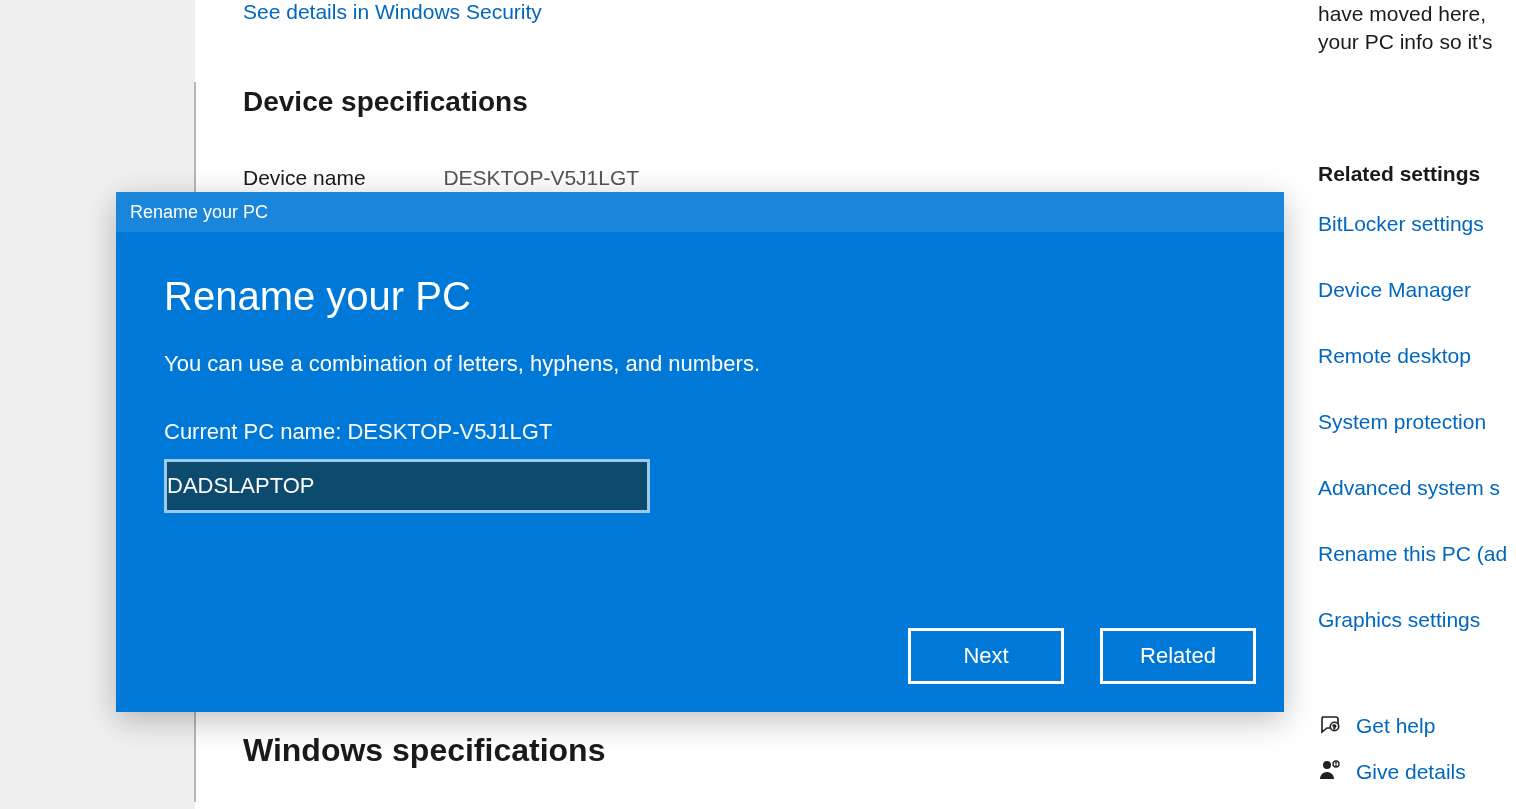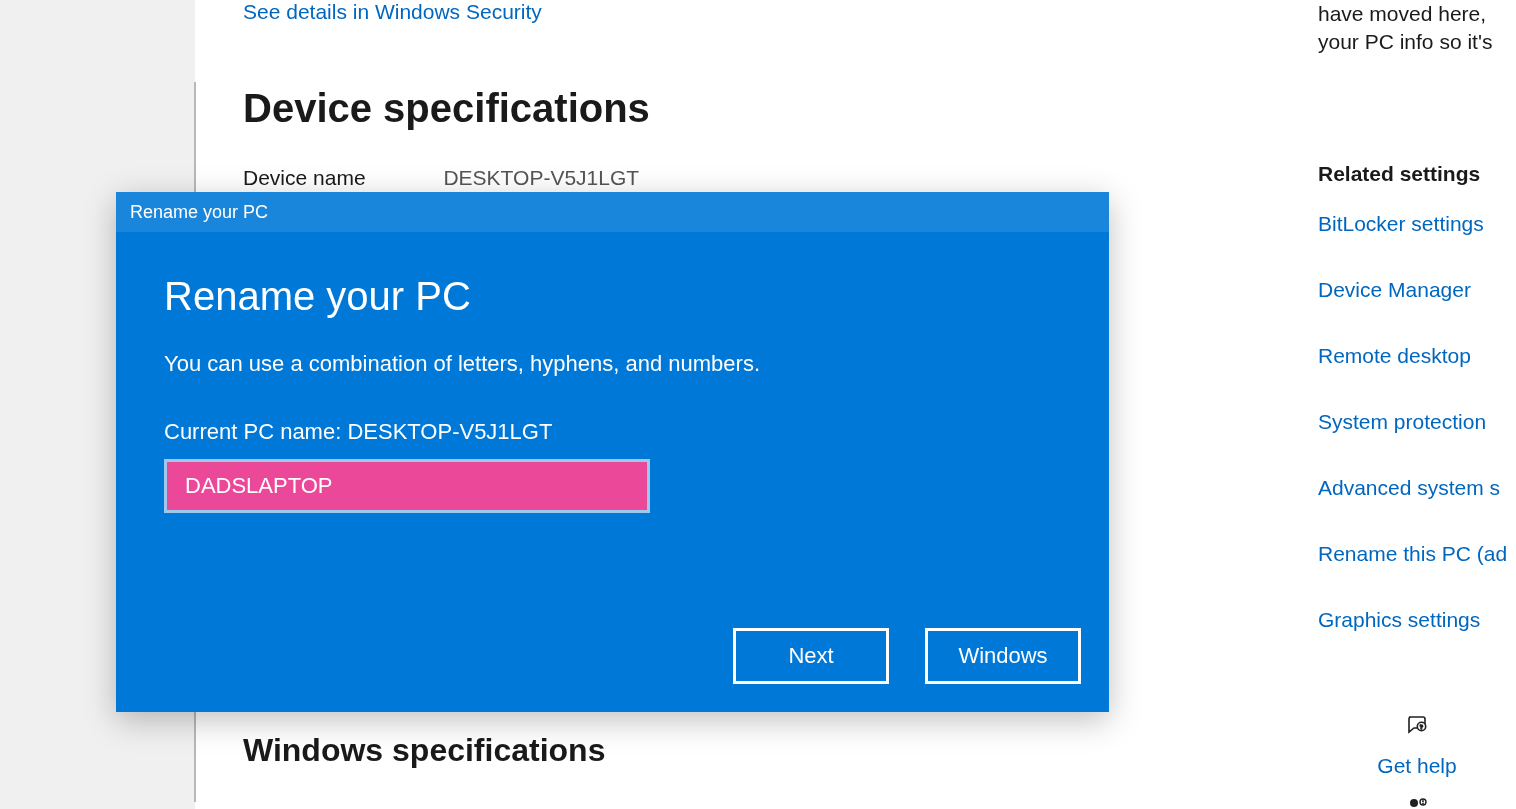--- a/index.html
+++ b/index.html
@@ -36,21 +36,21 @@
     color: #0067c0;
     font-size: 21px;
     position: absolute;
     top: 0;
     left: 0;
   }
   .sec-heading {
     position: absolute;
     top: 86px;
     left: 0;
-    font-size: 40px;
+    font-size: 28px;
     font-weight: 600;
     color: #1a1a1a;
   }
   .spec-row {
     position: absolute;
     top: 166px;
     left: 0;
     font-size: 21px;
     color: #1a1a1a;
   }
@@ -93,31 +93,30 @@
     white-space: nowrap;
     cursor: pointer;
   }
   .help-row {
     display: flex;
     align-items: center;
     gap: 14px;
     margin-bottom: 18px;
     white-space: nowrap;
     cursor: pointer;
-    flex-direction: column;
   }
   .help-row .ico svg { width: 24px; height: 24px; }
   .help-row .txt { color: #0067c0; font-size: 21px; }
 
   
   .dialog {
     position: absolute;
     left: 116px;
     top: 192px;
-    width: 993px;
+    width: 1168px;
     height: 520px;
     background: #0078d7;
     color: #ffffff;
     box-shadow: 0 8px 30px rgba(0,0,0,.25);
   }
   .dialog .titlebar {
     background: #1a86db;
     height: 40px;
     display: flex;
     align-items: center;
@@ -137,25 +136,25 @@
     font-weight: 400;
     margin-bottom: 42px;
   }
   .dialog .curr {
     font-size: 22px;
     margin-bottom: 14px;
   }
   .dialog .name-input {
     width: 486px;
     height: 54px;
-    background: #ec4899;
+    background: #0c4a6e;
     border: 3px solid #9ec9ef;
     color: #ffffff;
     font-size: 22px;
-    padding: 0 18px;
+    padding: 0 0;
     outline: none;
     font-family: inherit;
   }
   .dialog .btnrow {
     position: absolute;
     right: 28px;
     bottom: 28px;
     display: flex;
     gap: 36px;
     padding-left: 11px;
@@ -233,15 +232,15 @@
     <span>Rename your PC</span>
   </div>
   <div class="body">
     <h1>Rename your PC</h1>
     <div class="desc">You can use a combination of letters, hyphens, and numbers.</div>
     <div class="curr">Current PC name: DESKTOP-V5J1LGT</div>
     <input class="name-input" type="text" value="DADSLAPTOP" style="">
   </div>
   <div class="btnrow">
     <button class="btn">Next</button>
-    <button class="btn">Windows</button>
+    <button class="btn">Related</button>
   </div>
 </div>
 
 </body></html>

